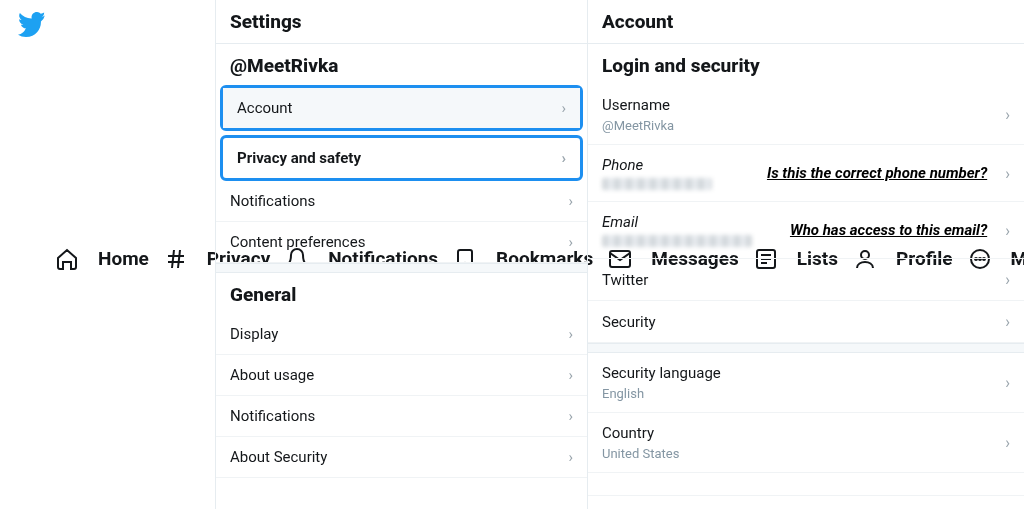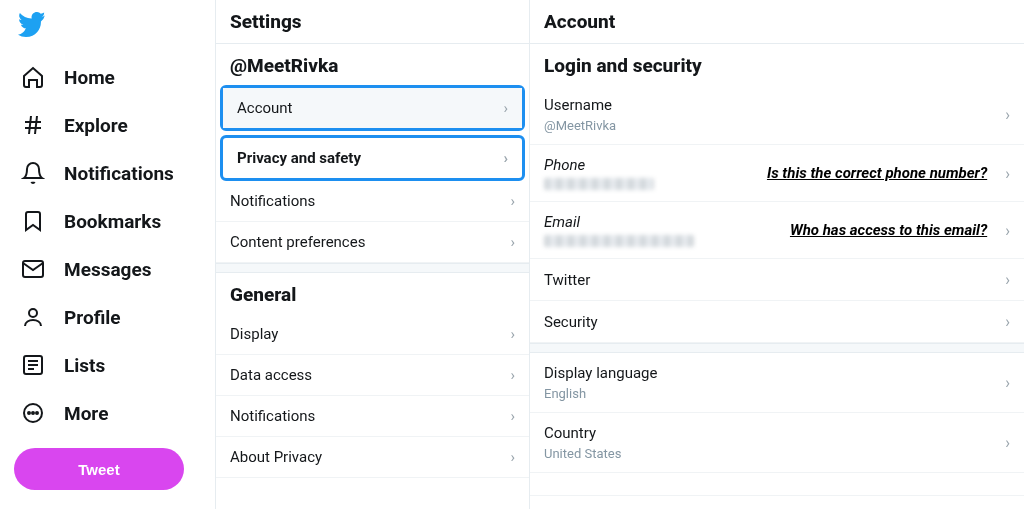--- a/index.html
+++ b/index.html
@@ -10,21 +10,21 @@
     width: 1024px;
     height: 509px;
     overflow: hidden;
     display: flex;
   }
   
   .nav {
     width: 215px;
     padding: 8px 0 0 14px;
     display: flex;
-    flex-direction: column;
+    flex-direction: row;
     gap: 2px;
   }
   .logo {
     padding: 4px 0 8px 4px;
   }
   .nav-item {
     display: flex;
     align-items: center;
     gap: 18px;
     padding: 10px 6px;
@@ -49,21 +49,21 @@
     background: #d946ef;
     color: #fff;
     border: none;
     border-radius: 9999px;
     font-size: 15px;
     font-weight: 700;
     cursor: pointer;
   }
   
   .col-settings {
-    width: 315px;
+    width: 373px;
     border-left: 1px solid #e6ecf0;
     border-right: 1px solid #e6ecf0;
     display: flex;
     flex-direction: column;
   }
   .col-header {
     padding: 10px 14px 10px 14px;
     font-size: 19px;
     font-weight: 800;
     border-bottom: 1px solid #e6ecf0;
@@ -159,21 +159,21 @@
   </div>
   <div class="nav-item">
     <span class="nav-icon">
         <svg width="24" height="24" viewBox="0 0 24 24" fill="none" stroke="#14171a" stroke-width="2">
           <line x1="4" y1="9" x2="20" y2="9"></line>
           <line x1="4" y1="15" x2="20" y2="15"></line>
           <line x1="10" y1="3" x2="8" y2="21"></line>
           <line x1="16" y1="3" x2="14" y2="21"></line>
         </svg>
       </span>
-    <span>Explore</span>
+    <span>Privacy</span>
   </div>
   <div class="nav-item">
     <span class="nav-icon">
         <svg width="24" height="24" viewBox="0 0 24 24" fill="none" stroke="#14171a" stroke-width="2">
           <path d="M18 8a6 6 0 10-12 0c0 7-3 9-3 9h18s-3-2-3-9"></path>
           <path d="M13.7 21a2 2 0 01-3.4 0"></path>
         </svg>
       </span>
     <span>Notifications</span>
   </div>
@@ -186,44 +186,44 @@
     <span>Bookmarks</span>
   </div>
   <div class="nav-item">
     <span class="nav-icon">
         <svg width="24" height="24" viewBox="0 0 24 24" fill="none" stroke="#14171a" stroke-width="2">
           <rect x="2" y="4" width="20" height="16" rx="2"></rect>
           <polyline points="2,6 12,13 22,6"></polyline>
         </svg>
       </span>
     <span>Messages</span>
-  </div>
-  <div class="nav-item">
-    <span class="nav-icon">
-        <svg width="24" height="24" viewBox="0 0 24 24" fill="none" stroke="#14171a" stroke-width="2">
-          <circle cx="12" cy="8" r="4"></circle>
-          <path d="M4 21c0-4 4-6 8-6s8 2 8 6"></path>
-        </svg>
-      </span>
-    <span>Profile</span>
   </div>
   <div class="nav-item">
     <span class="nav-icon">
         <svg width="24" height="24" viewBox="0 0 24 24" fill="none" stroke="#14171a" stroke-width="2">
           <rect x="3" y="3" width="18" height="18" rx="2"></rect>
           <line x1="7" y1="8" x2="17" y2="8"></line>
           <line x1="7" y1="12" x2="17" y2="12"></line>
           <line x1="7" y1="16" x2="13" y2="16"></line>
         </svg>
       </span>
     <span>Lists</span>
   </div>
   <div class="nav-item">
     <span class="nav-icon">
         <svg width="24" height="24" viewBox="0 0 24 24" fill="none" stroke="#14171a" stroke-width="2">
+          <circle cx="12" cy="8" r="4"></circle>
+          <path d="M4 21c0-4 4-6 8-6s8 2 8 6"></path>
+        </svg>
+      </span>
+    <span>Profile</span>
+  </div>
+  <div class="nav-item">
+    <span class="nav-icon">
+        <svg width="24" height="24" viewBox="0 0 24 24" fill="none" stroke="#14171a" stroke-width="2">
           <circle cx="12" cy="12" r="9"></circle>
           <circle cx="8" cy="12" r="1" fill="#14171a"></circle>
           <circle cx="12" cy="12" r="1" fill="#14171a"></circle>
           <circle cx="16" cy="12" r="1" fill="#14171a"></circle>
         </svg>
       </span>
     <span>More</span>
   </div>
   <button class="tweet-btn">Tweet</button>
 </nav>
@@ -254,29 +254,29 @@
   </div>
 
   <div class="section-gap"></div>
   <div class="col-subheader">General</div>
 
   <div class="row">
     <span>Display</span>
     <span class="chev">›</span>
   </div>
   <div class="row">
-    <span>Data access</span>
+    <span>About usage</span>
     <span class="chev">›</span>
   </div>
   <div class="row">
     <span>Notifications</span>
     <span class="chev">›</span>
   </div>
   <div class="row">
-    <span>About Privacy</span>
+    <span>About Security</span>
     <span class="chev">›</span>
   </div>
 </section>
 
 <section class="col-account">
   <div class="col-header">Account</div>
   <div class="col-subheader">Login and security</div>
 
   <div class="acct-row">
     <div class="left">
@@ -314,21 +314,21 @@
   </div>
   <div class="acct-row">
     <span class="acct-label">Security</span>
     <span class="chev">›</span>
   </div>
 
   <div class="section-gap"></div>
 
   <div class="acct-row">
     <div class="left">
-      <span class="acct-label">Display language</span>
+      <span class="acct-label">Security language</span>
       <span class="acct-sub">English</span>
     </div>
     <span class="chev">›</span>
   </div>
   <div class="acct-row">
     <div class="left">
       <span class="acct-label">Country</span>
       <span class="acct-sub">United States</span>
     </div>
     <span class="chev">›</span>

